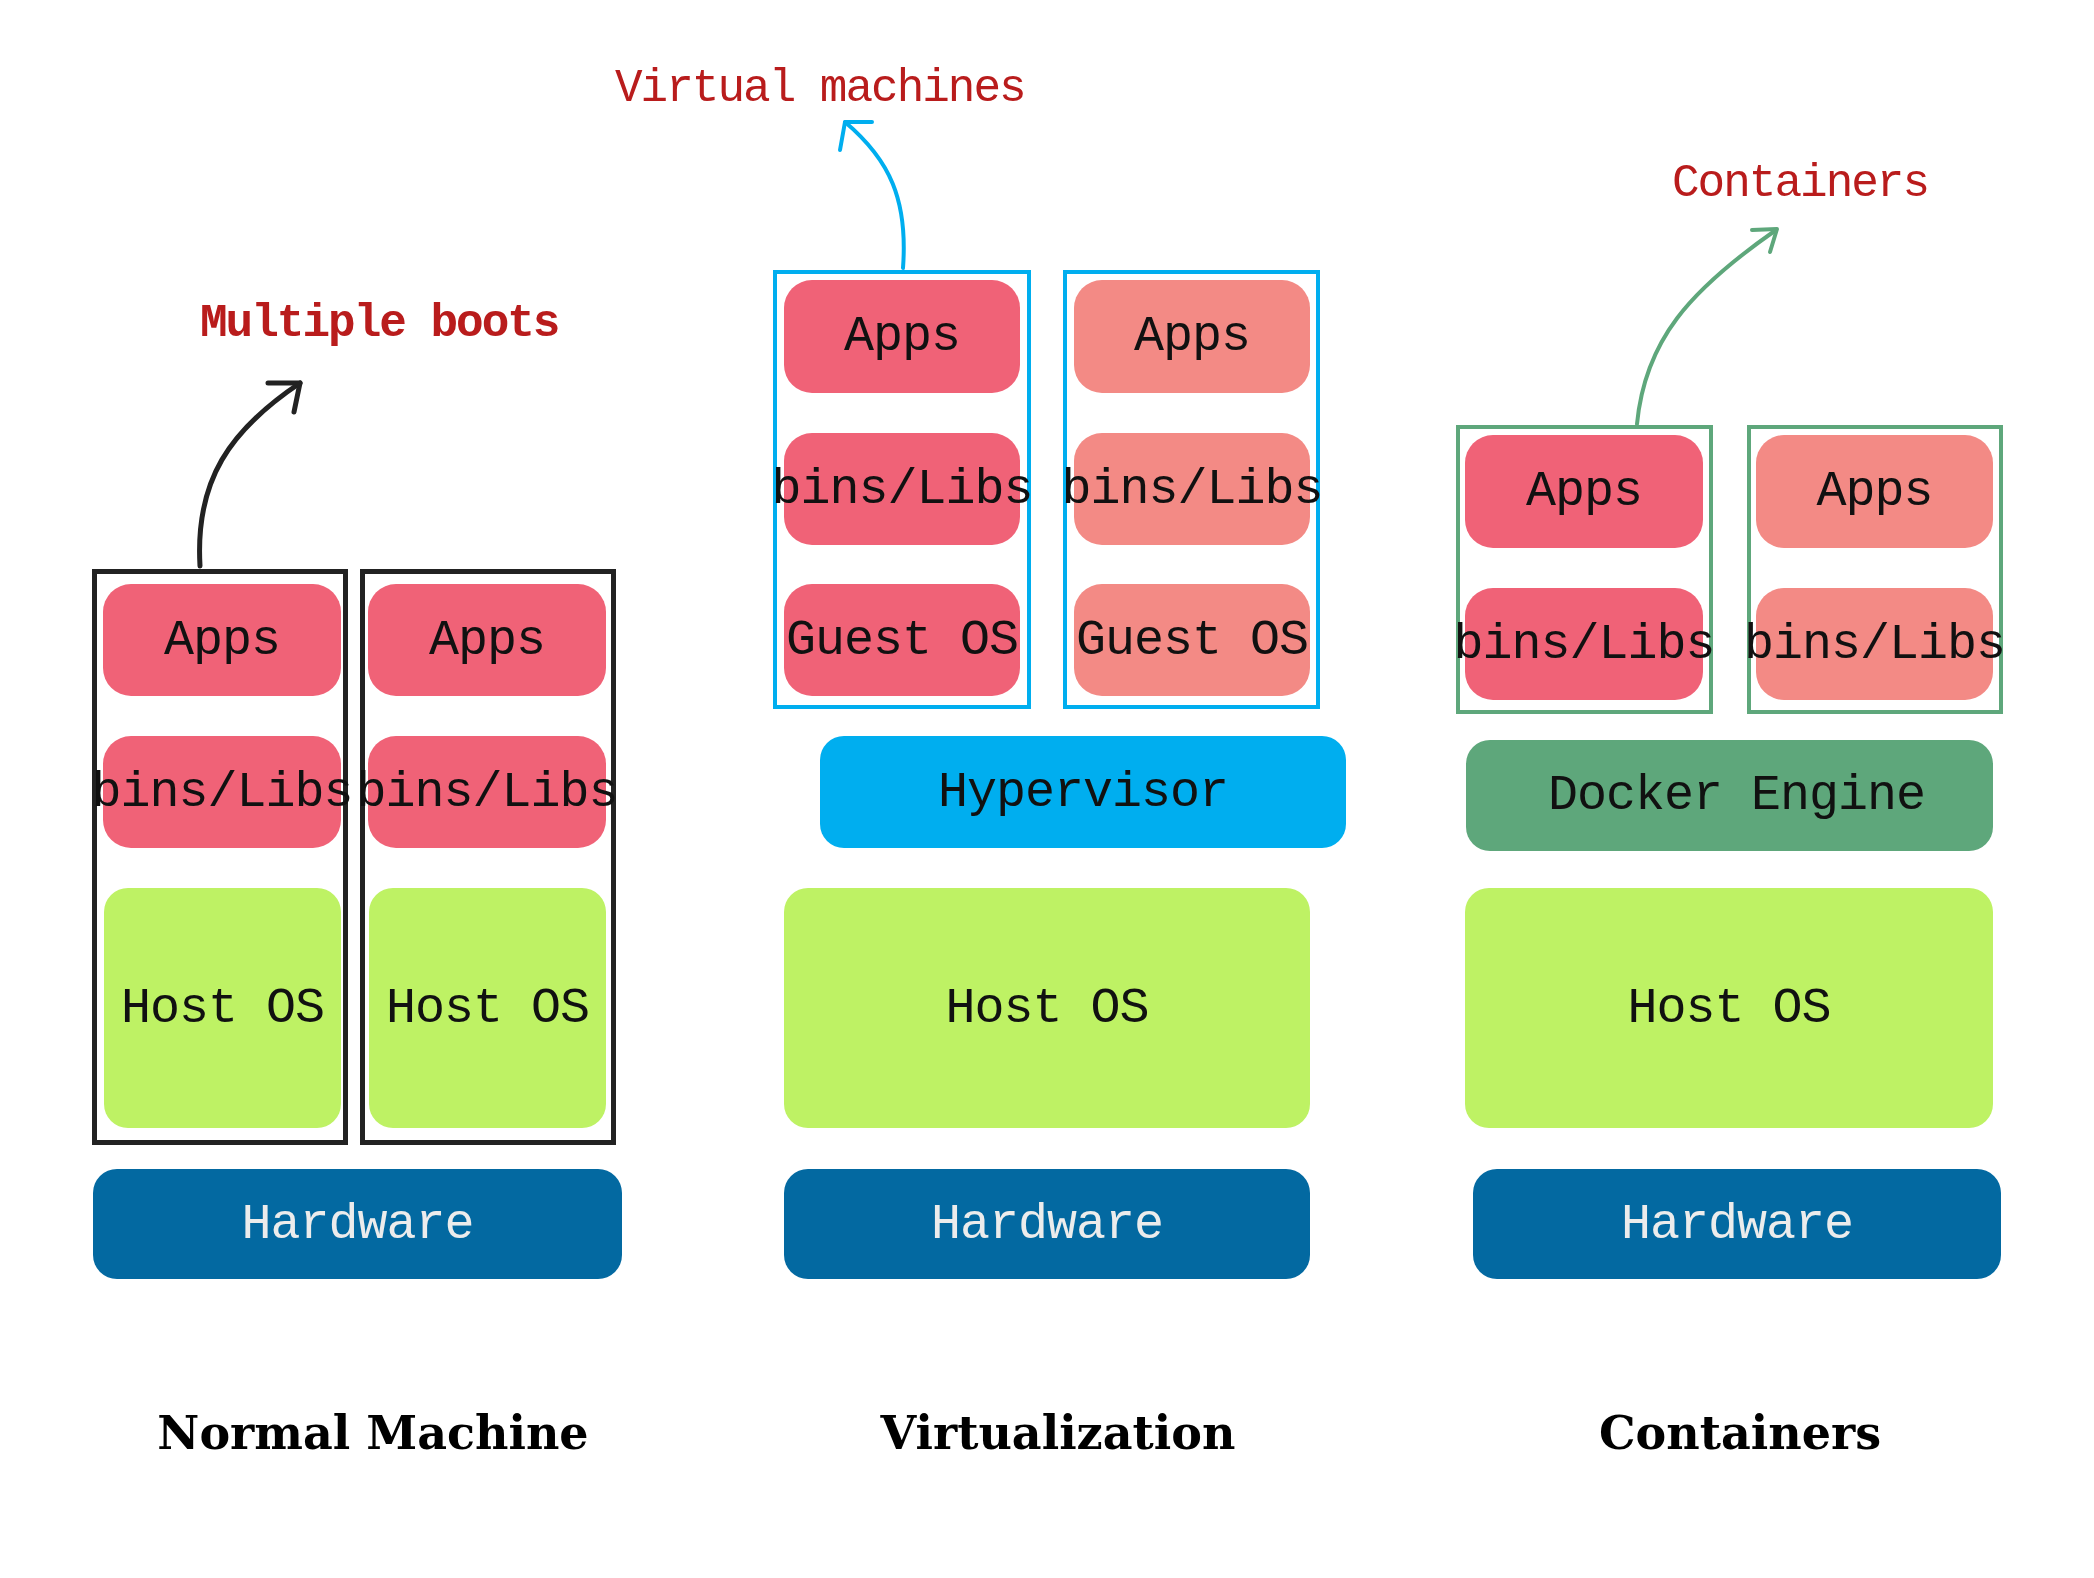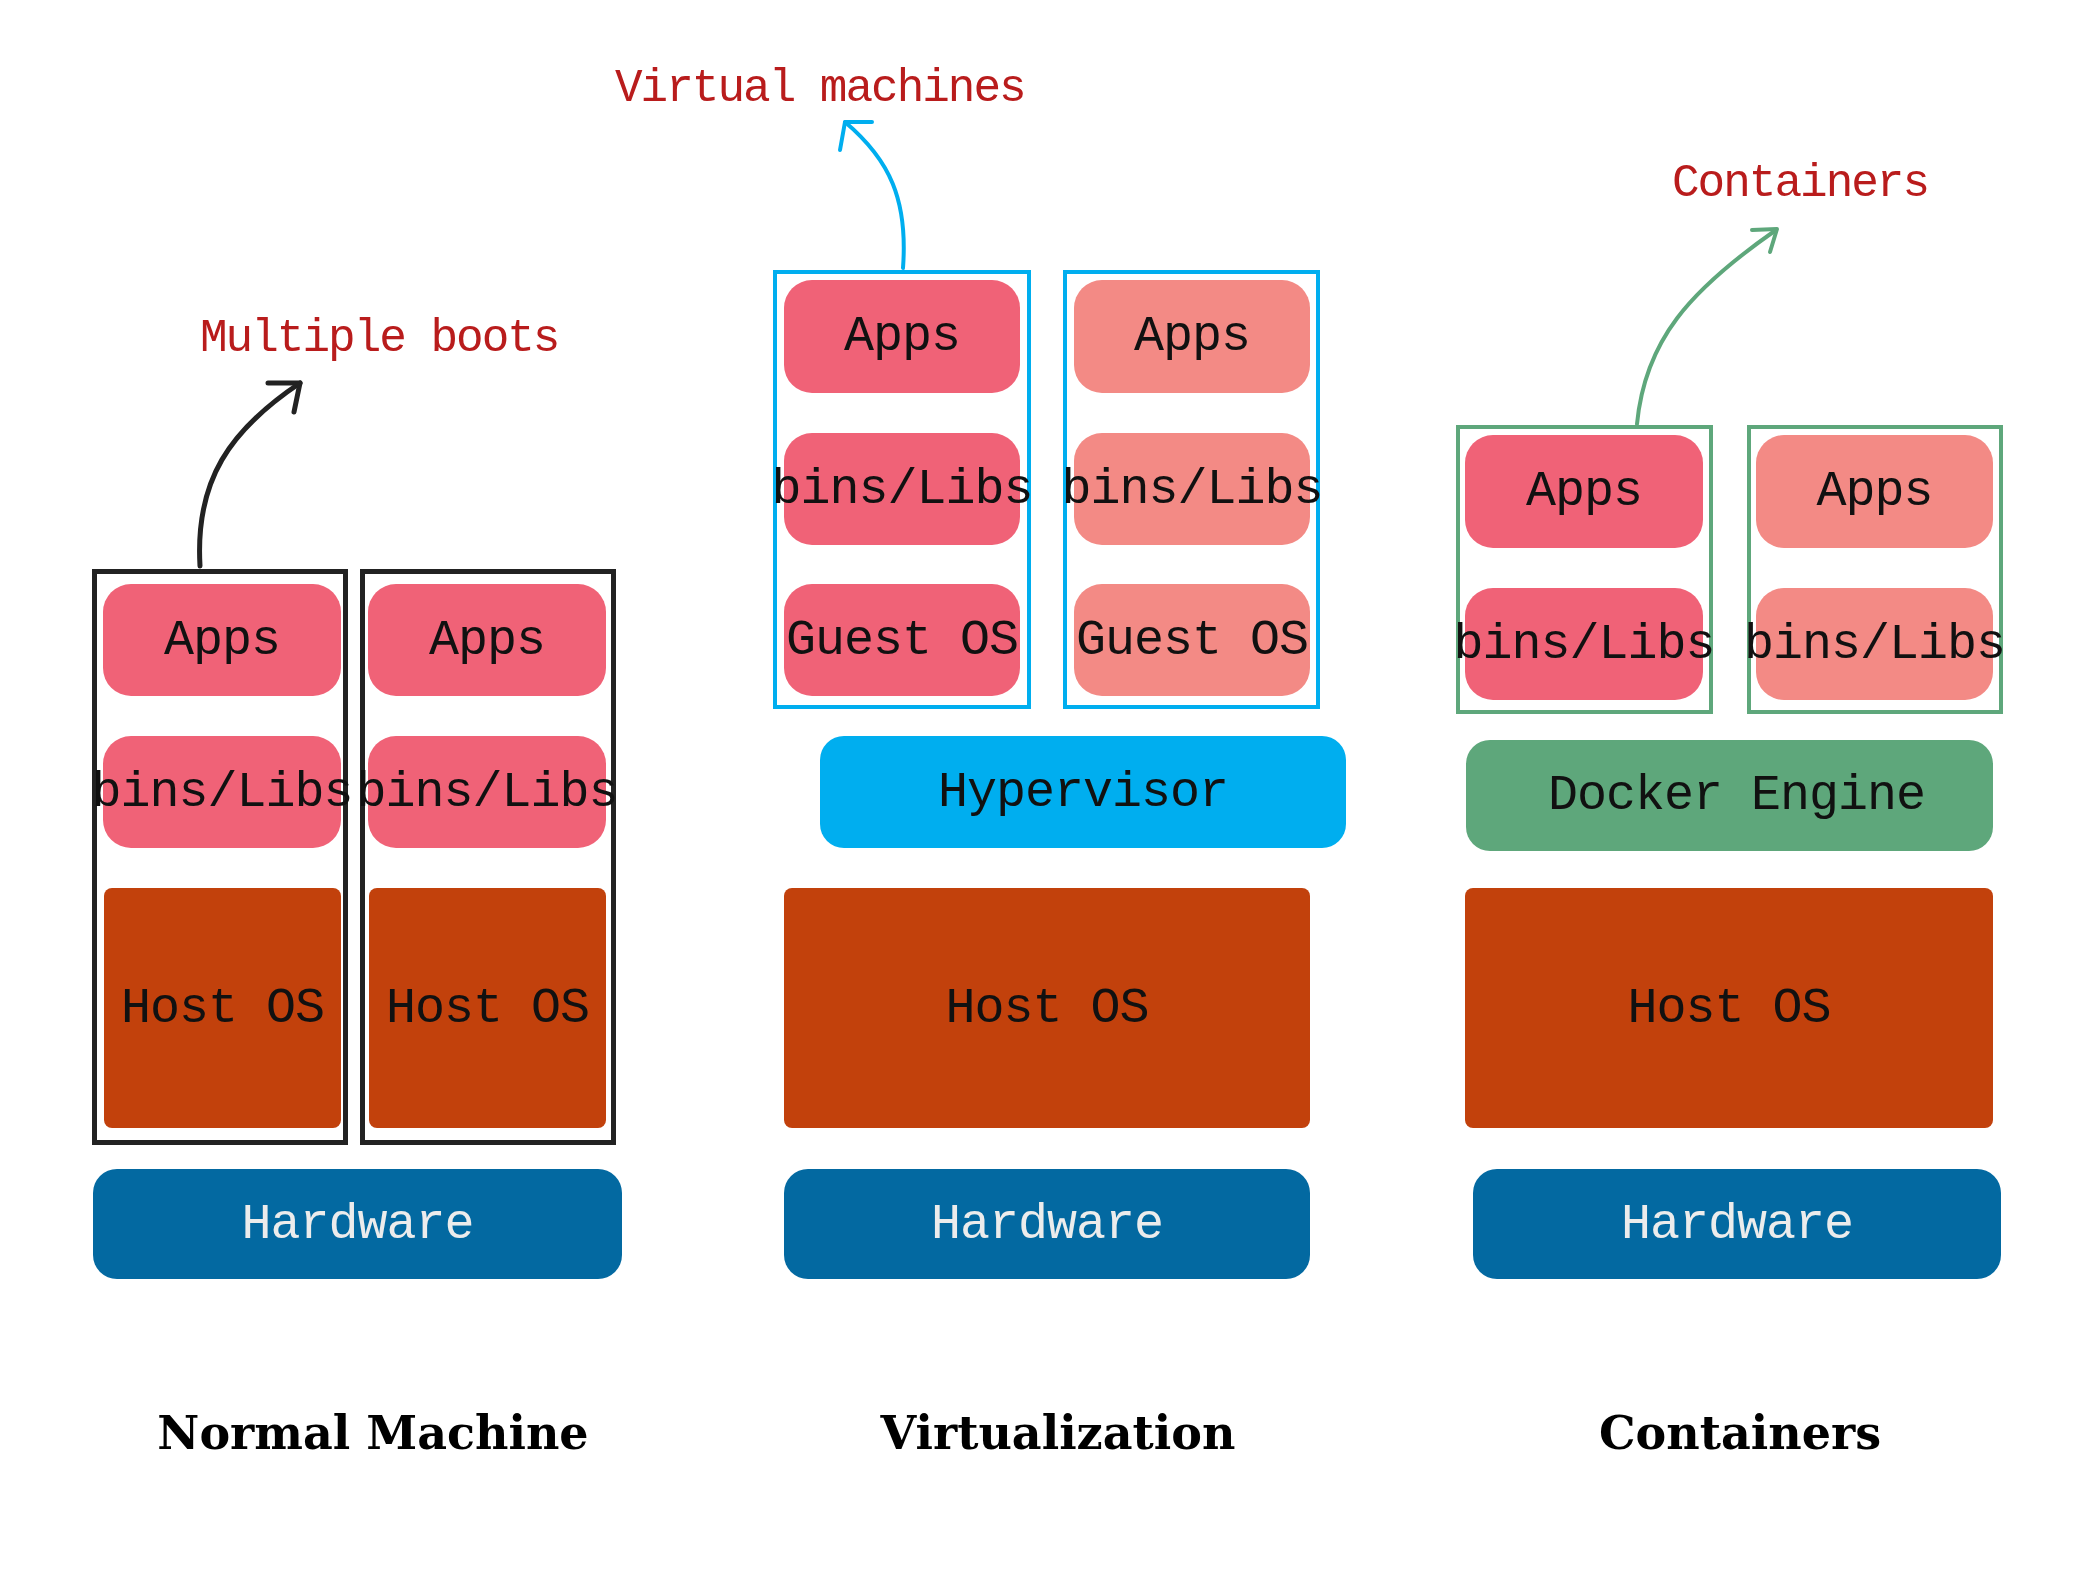--- a/index.html
+++ b/index.html
@@ -3,21 +3,21 @@
 <meta charset="utf-8">
 <style>
   html, body { margin:0; padding:0; background:#ffffff; }
   body { width:2094px; height:1578px; position:relative; overflow:hidden;
          font-family:"DejaVu Serif","Liberation Serif",serif; }
   .blk { position:absolute; box-sizing:border-box; display:flex; align-items:center;
          justify-content:center; color:#111; font-size:50px; border-radius:28px;
          font-family:Liberation Mono, monospace; letter-spacing:-1px; }
   .pink { background:#f06277; }
   .salmon { background:#f38a85; }
-  .host { background:#c2410c; border-radius:8px; }
+  .host { background:#bef264; border-radius:24px; }
   .hw { background:#0369a1; color:#ececec; border-radius:24px; }
   .hyper { background:#00aeef; border-radius:24px; }
   .docker { background:#5ea77b; border-radius:24px;padding-left:14px; }
   .frame { position:absolute; box-sizing:border-box; }
   .f-black { border:5px solid #222; }
   .f-blue { border:4px solid #00aeef; }
   .f-green { border:4px solid #5ea77b; }
   .annot { position:absolute; font-size:46px; color:#b91c1c; white-space:nowrap;
            font-family:"Liberation Mono","DejaVu Sans Mono",monospace; letter-spacing:-2px; }
   .caption { position:absolute; font-size:46px; font-weight:bold; color:#000; white-space:nowrap;
@@ -35,21 +35,21 @@
   <g fill="none" stroke="#00aeef" stroke-width="4" stroke-linecap="round" stroke-linejoin="round">
     <path d="M903 268 C908 200 890 160 845 122"></path>
     <path d="M840 150 L845 122 L872 122"></path>
   </g>
   <g fill="none" stroke="#5ea77b" stroke-width="4" stroke-linecap="round" stroke-linejoin="round">
     <path d="M1637 424 C1645 340 1690 290 1776 230"></path>
     <path d="M1752 230 L1777 229 L1770 252"></path>
   </g>
 </svg>
 
-<div class="annot" style="left:200px; top:313px;">Multiple boots</div>
+<div class="annot" style="left:200px; top:298px;font-weight:bold;">Multiple boots</div>
 <div class="annot" style="left:615px; top:63px;">Virtual machines</div>
 <div class="annot" style="left:1672px; top:158px;">Containers</div>
 
 <div>
   <div class="frame f-black" style="left:92px; top:569px; width:256px; height:576px;"></div>
   <div class="frame f-black" style="left:360px; top:569px; width:256px; height:576px;"></div>
 
   <div class="blk pink" style="left:103px; top:584px; width:238px; height:112px;">Apps</div>
   <div class="blk pink" style="left:103px; top:736px; width:238px; height:112px;">bins/Libs</div>
   <div class="blk host" style="left:104px; top:888px; width:237px; height:240px;">Host OS</div>

